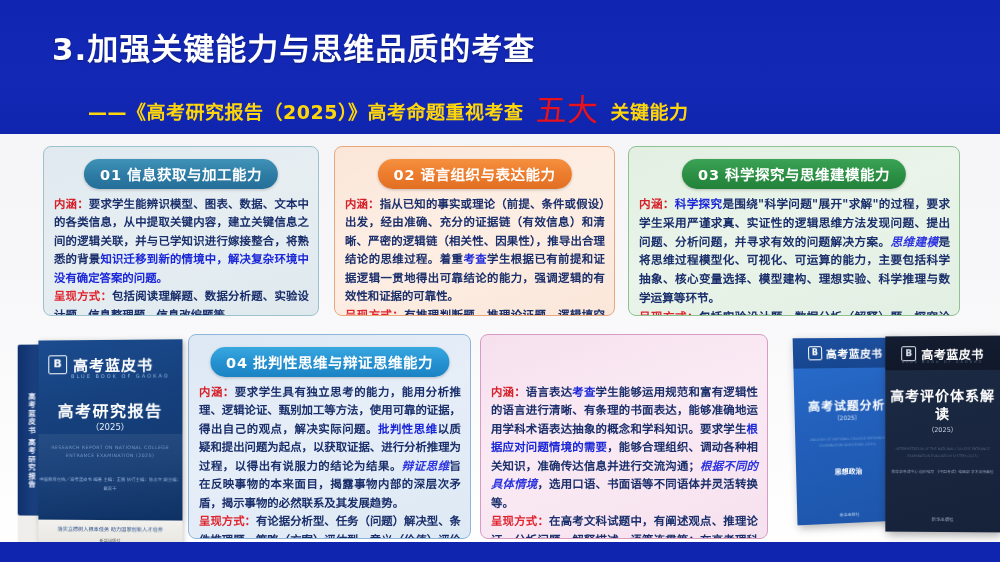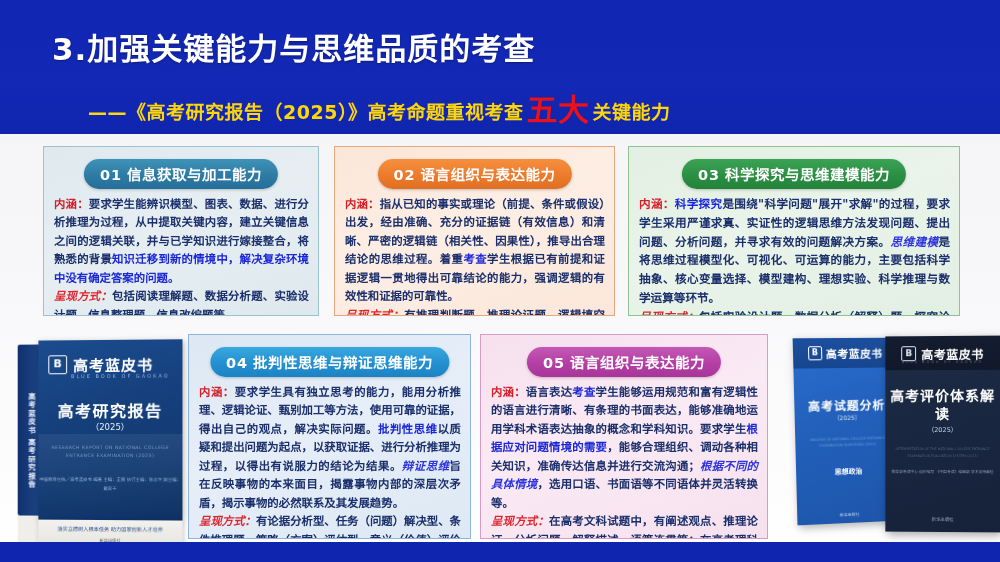--- a/index.html
+++ b/index.html
@@ -45,42 +45,42 @@
     font-weight: bold;
     color: #ffd60a;
     white-space: nowrap;
     letter-spacing: .5px;
     display: flex;
     align-items: baseline;
   }
   .slide-subtitle .emph {
     color: #e8121f;
     font-size: 31px;
-    font-weight: bold;
+    font-weight: normal;
     line-height: .8;
-    margin: 0 3px;
+    margin: 0 12px;
     position: relative;
     top: 2px;
     text-shadow: 0 0 1px rgba(0,0,0,.2);
   }
 
   
   .footer-band {
     position: absolute;
     left: 0;
     top: 542px;
     width: 1000px;
     height: 20px;
     background: #0f25b0;
   }
 
   
   .card {
     position: absolute;
-    border-radius: 0;
+    border-radius: 8px;
     box-sizing: border-box;
     overflow: hidden;
     padding-left: 20px;
   }
   .card .pill {
     position: absolute;
     top: 12px;
     left: 50%;
     transform: translateX(-50%);
     border-radius: 16px;
@@ -104,21 +104,21 @@
     top: 48px;
     font-size: 11.4px;
     line-height: 1.62;
     color: #1a2f6b;
     text-align: justify;
     text-justify: inter-ideograph;
     font-weight: bold;
   }
   .card .body p { margin: 0; }
   .lbl-red   { color: #d5202a; }
-  .lbl-red2  { color: #e0242e; font-style: italic; }
+  .lbl-red2  { color: #e0242e; }
   .hl-blue   { color: #1a27d8; margin-top: 20px; }
   .hl-blue2  { color: #2f36e0; font-style: italic; }
 
   
   #card-01 {
     left: 43px; top: 146px; width: 276px; height: 170px;
     background: linear-gradient(160deg, #dfe9ef 0%, #e6eef2 45%, #dfe9ed 100%);
     border: 1px solid #9cc2ce;
   }
   #card-01 .pill {
@@ -283,21 +283,21 @@
         <span class="emph">五大</span>
         <span>关键能力</span>
     </div>
   </div>
 
   <div class="card" id="card-01">
     <div class="pill">
       <span class="num">01</span><span>信息获取与加工能力</span>
     </div>
     <div class="body">
-      <p><span class="lbl-red">内涵：</span><span>要求学生能辨识模型、图表、数据、进行分析推理为过程，从中提取关键内容，建立关键信息之间的逻辑关联，并与已学知识进行嫁接整合，将熟悉的背景</span><span class="hl-blue">知识迁移到新的情境中，解决复杂环境中没有确定答案的问题。</span></p>
+      <p><span class="lbl-red">内涵：</span><span>要求学生能辨识模型、图表、数据、文本中的各类信息，从中提取关键内容，建立关键信息之间的逻辑关联，并与已学知识进行嫁接整合，将熟悉的背景</span><span class="hl-blue">知识迁移到新的情境中，解决复杂环境中没有确定答案的问题。</span></p>
       <p><span class="lbl-red2">呈现方式：</span><span>包括阅读理解题、数据分析题、实验设计题、信息整理题、信息改编题等。</span></p>
     </div>
   </div>
 
   <div class="card" id="card-02">
     <div class="pill">
       <span class="num">02</span><span>语言组织与表达能力</span>
     </div>
     <div class="body">
       <p><span class="lbl-red">内涵：</span><span>指从已知的事实或理论（前提、条件或假设）出发，经由准确、充分的证据链（有效信息）和清晰、严密的逻辑链（相关性、因果性），推导出合理结论的思维过程。着重</span><span class="hl-blue">考查</span><span>学生根据已有前提和证据逻辑一贯地得出可靠结论的能力，强调逻辑的有效性和证据的可靠性。</span></p>
@@ -319,23 +319,20 @@
     <div class="pill">
       <span class="num">04</span><span>批判性思维与辩证思维能力</span>
     </div>
     <div class="body">
       <p><span class="lbl-red">内涵：</span><span>要求学生具有独立思考的能力，能用分析推理、逻辑论证、甄别加工等方法，使用可靠的证据，得出自己的观点，解决实际问题。</span><span class="hl-blue">批判性思维</span><span>以质疑和提出问题为起点，以获取证据、进行分析推理为过程，以得出有说服力的结论为结果。</span><span class="hl-blue2">辩证思维</span><span>旨在反映事物的本来面目，揭露事物内部的深层次矛盾，揭示事物的必然联系及其发展趋势。</span></p>
       <p><span class="lbl-red2">呈现方式：</span><span>有论据分析型、任务（问题）解决型、条件推理题、策略（方案）评估型、意义（价值）评价型等。</span></p>
     </div>
   </div>
 
   <div class="card" id="card-05">
-    <div class="pill">
-      <span class="num">05</span><span>语言组织与表达能力</span>
-    </div>
     <div class="body">
       <p><span class="lbl-red">内涵：</span><span>语言表达</span><span class="hl-blue">考查</span><span>学生能够运用规范和富有逻辑性的语言进行清晰、有条理的书面表达，能够准确地运用学科术语表达抽象的概念和学科知识。要求学生</span><span class="hl-blue">根据应对问题情境的需要</span><span>，能够合理组织、调动各种相关知识，准确传达信息并进行交流沟通；</span><span class="hl-blue2">根据不同的具体情境</span><span>，选用口语、书面语等不同语体并灵活转换等。</span></p>
       <p><span class="lbl-red2">呈现方式：</span><span>在高考文科试题中，有阐述观点、推理论证、分析问题、解释描述、语篇连贯等；在高考理科中，有解答题、实验报告题、数据分析题、探究题等。</span></p>
     </div>
   </div>
 
   <div class="book" id="book-left">
     <div class="spine"></div>
     <div class="spine-txt">高考蓝皮书 高考研究报告</div>
     <div class="spine-bot"></div>

